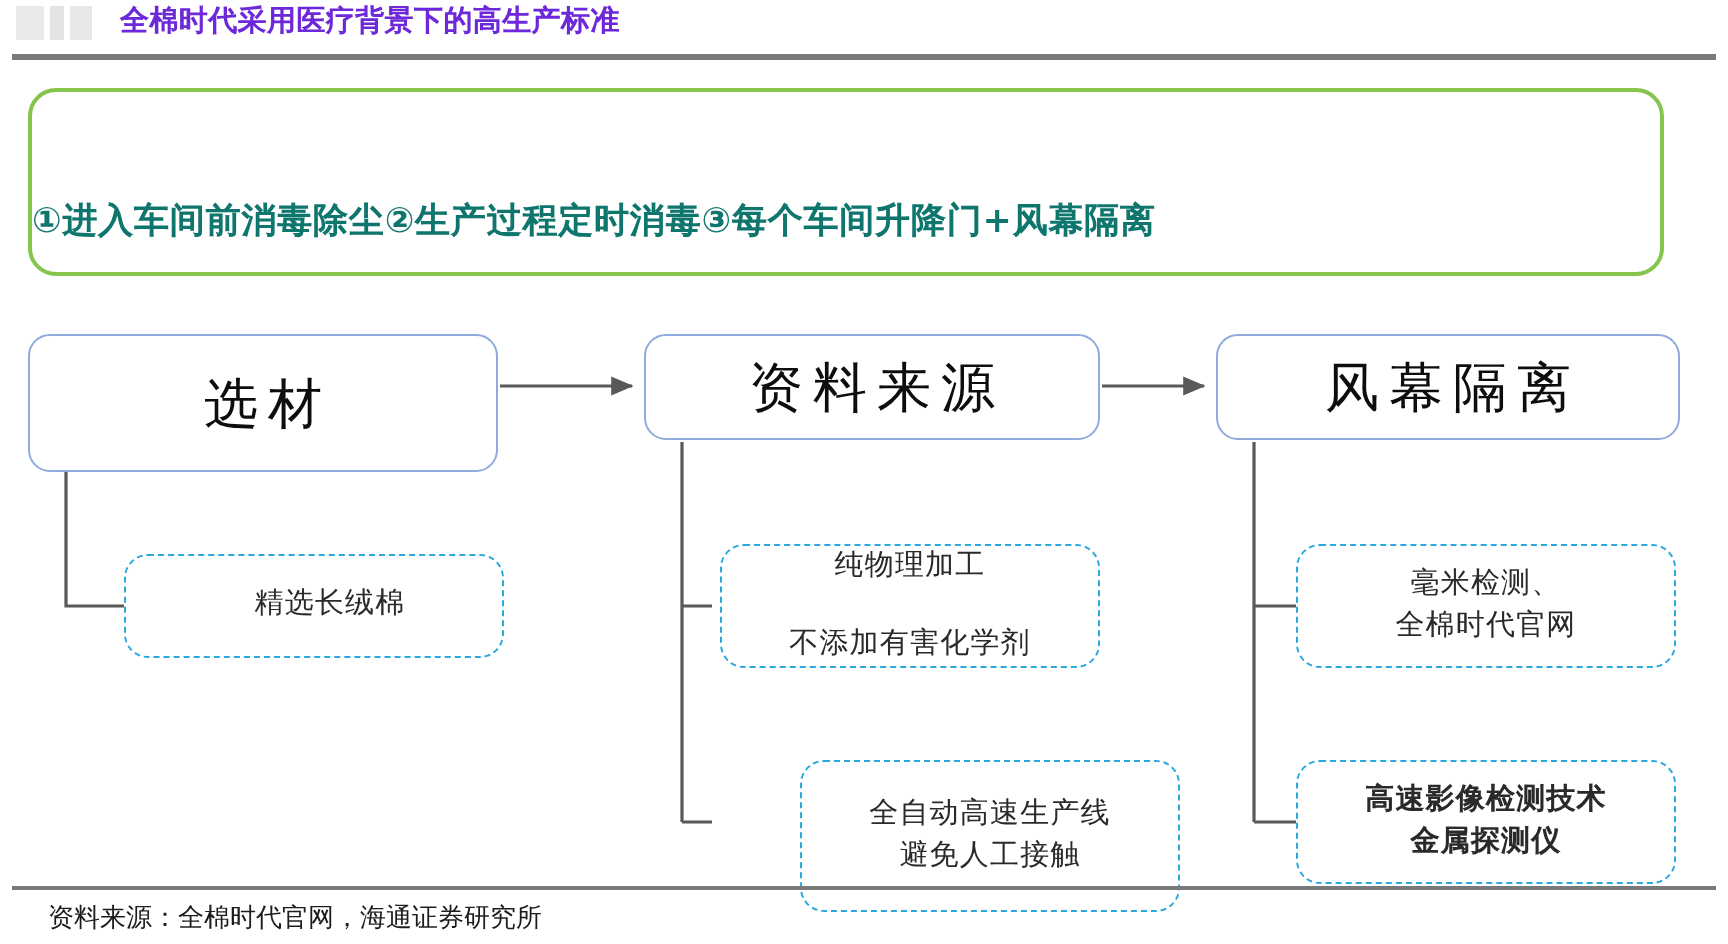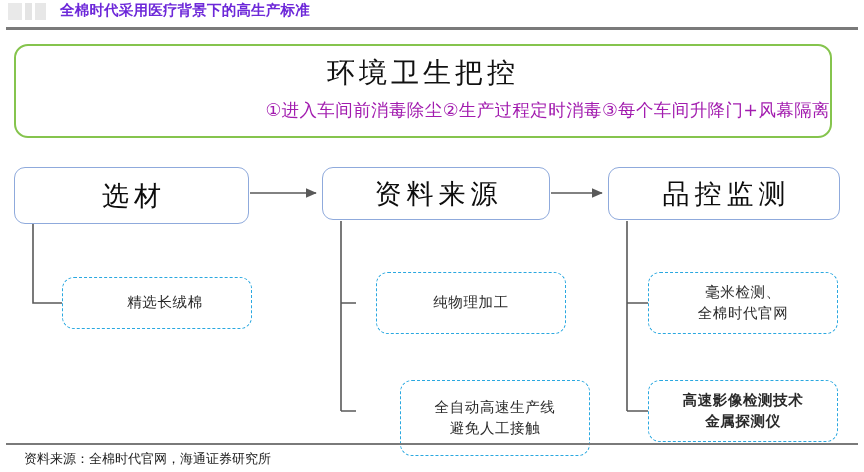--- a/index.html
+++ b/index.html
@@ -84,25 +84,26 @@
     text-align: center;
     font-size: 28px;
     color: #111111;
     letter-spacing: 4px;
   }
   .banner-sub {
     position: absolute;
     left: 0;
     right: 0;
     top: 52px;
-    text-align: right;
+    text-align: left;
     font-size: 17.5px;
-    color: #a21caf;
+    color: #0f766e;
     letter-spacing: .4px;
     white-space: nowrap;
+    font-weight: bold;
   }
 
   
   .stage {
     position: absolute;
     left: 0;
     top: 0;
     width: 864px;
     height: 472px;
     pointer-events: none;
@@ -119,21 +120,21 @@
     display: flex;
     align-items: center;
     justify-content: center;
   }
   .step-label {
     font-size: 27px;
     color: #0d0d0d;
     letter-spacing: 5px;
     text-indent: 5px;
   }
-  #step-1 { left: 14px;  top: 167px; width: 235px; height: 57px; }
+  #step-1 { left: 14px;  top: 167px; width: 235px; height: 69px; }
   #step-2 { left: 322px; top: 167px; width: 228px; height: 53px; }
   #step-3 { left: 608px; top: 167px; width: 232px; height: 53px; }
 
   
   .detail-box {
     position: absolute;
     border: 1.8px dashed #2aa8e0;
     border-radius: 12px;
     background: #ffffff;
     box-sizing: border-box;
@@ -143,36 +144,35 @@
     justify-content: center;
   }
   .detail-line {
     font-size: 14.5px;
     color: #2a2a2a;
     line-height: 1.45;
     white-space: nowrap;
     letter-spacing: .6px;
   }
   #detail-1-1 { left: 62px;  top: 277px; width: 190px; height: 52px; padding-left: 16px; }
-  #detail-2-1 { left: 376px; top: 272px; width: 190px; height: 62px; }
+  #detail-2-1 { left: 360px; top: 272px; width: 190px; height: 62px; justify-content: space-between; }
   #detail-2-2 { left: 356px; top: 380px; width: 190px; height: 76px; margin-left: 44px; }
   #detail-3-1 { left: 648px; top: 272px; width: 190px; height: 62px; }
   #detail-3-2 { left: 648px; top: 380px; width: 190px; height: 62px; font-weight: bold; }
 </style>
 </head>
 <body>
 
 <div id="page">
 
   <div class="fig-watermark"></div>
   <div class="fig-title">全棉时代采用医疗背景下的高生产标准</div>
   <div class="rule-top"></div>
 
   <div class="banner">
-    <div class="banner-title">环境卫生把控</div>
     <div class="banner-sub">①进入车间前消毒除尘②生产过程定时消毒③每个车间升降门+风幕隔离</div>
   </div>
 
   <div class="stage">
     <svg width="864" height="472" viewBox="0 0 864 472" xmlns="http://www.w3.org/2000/svg">
       <defs>
         <marker id="arrowhead" markerWidth="7" markerHeight="6" refX="6.5" refY="3" orient="auto">
           <polygon points="0 0, 7 3, 0 6" fill="#595959"></polygon>
         </marker>
       </defs>
@@ -191,29 +191,30 @@
     </svg>
   </div>
 
   <div class="step-box" id="step-1">
     <span class="step-label">选材</span>
   </div>
   <div class="step-box" id="step-2">
     <span class="step-label">资料来源</span>
   </div>
   <div class="step-box" id="step-3">
-    <span class="step-label">品控监测</span>
+    <span class="step-label">风幕隔离</span>
   </div>
 
   <div class="detail-box" id="detail-1-1">
     <span class="detail-line">精选长绒棉</span>
   </div>
 
   <div class="detail-box" id="detail-2-1">
     <span class="detail-line">纯物理加工</span>
+    <span class="detail-line">不添加有害化学剂</span>
   </div>
   <div class="detail-box" id="detail-2-2">
     <span class="detail-line">全自动高速生产线</span>
     <span class="detail-line">避免人工接触</span>
   </div>
 
   <div class="detail-box" id="detail-3-1">
     <span class="detail-line">毫米检测、</span>
     <span class="detail-line">全棉时代官网</span>
   </div>

